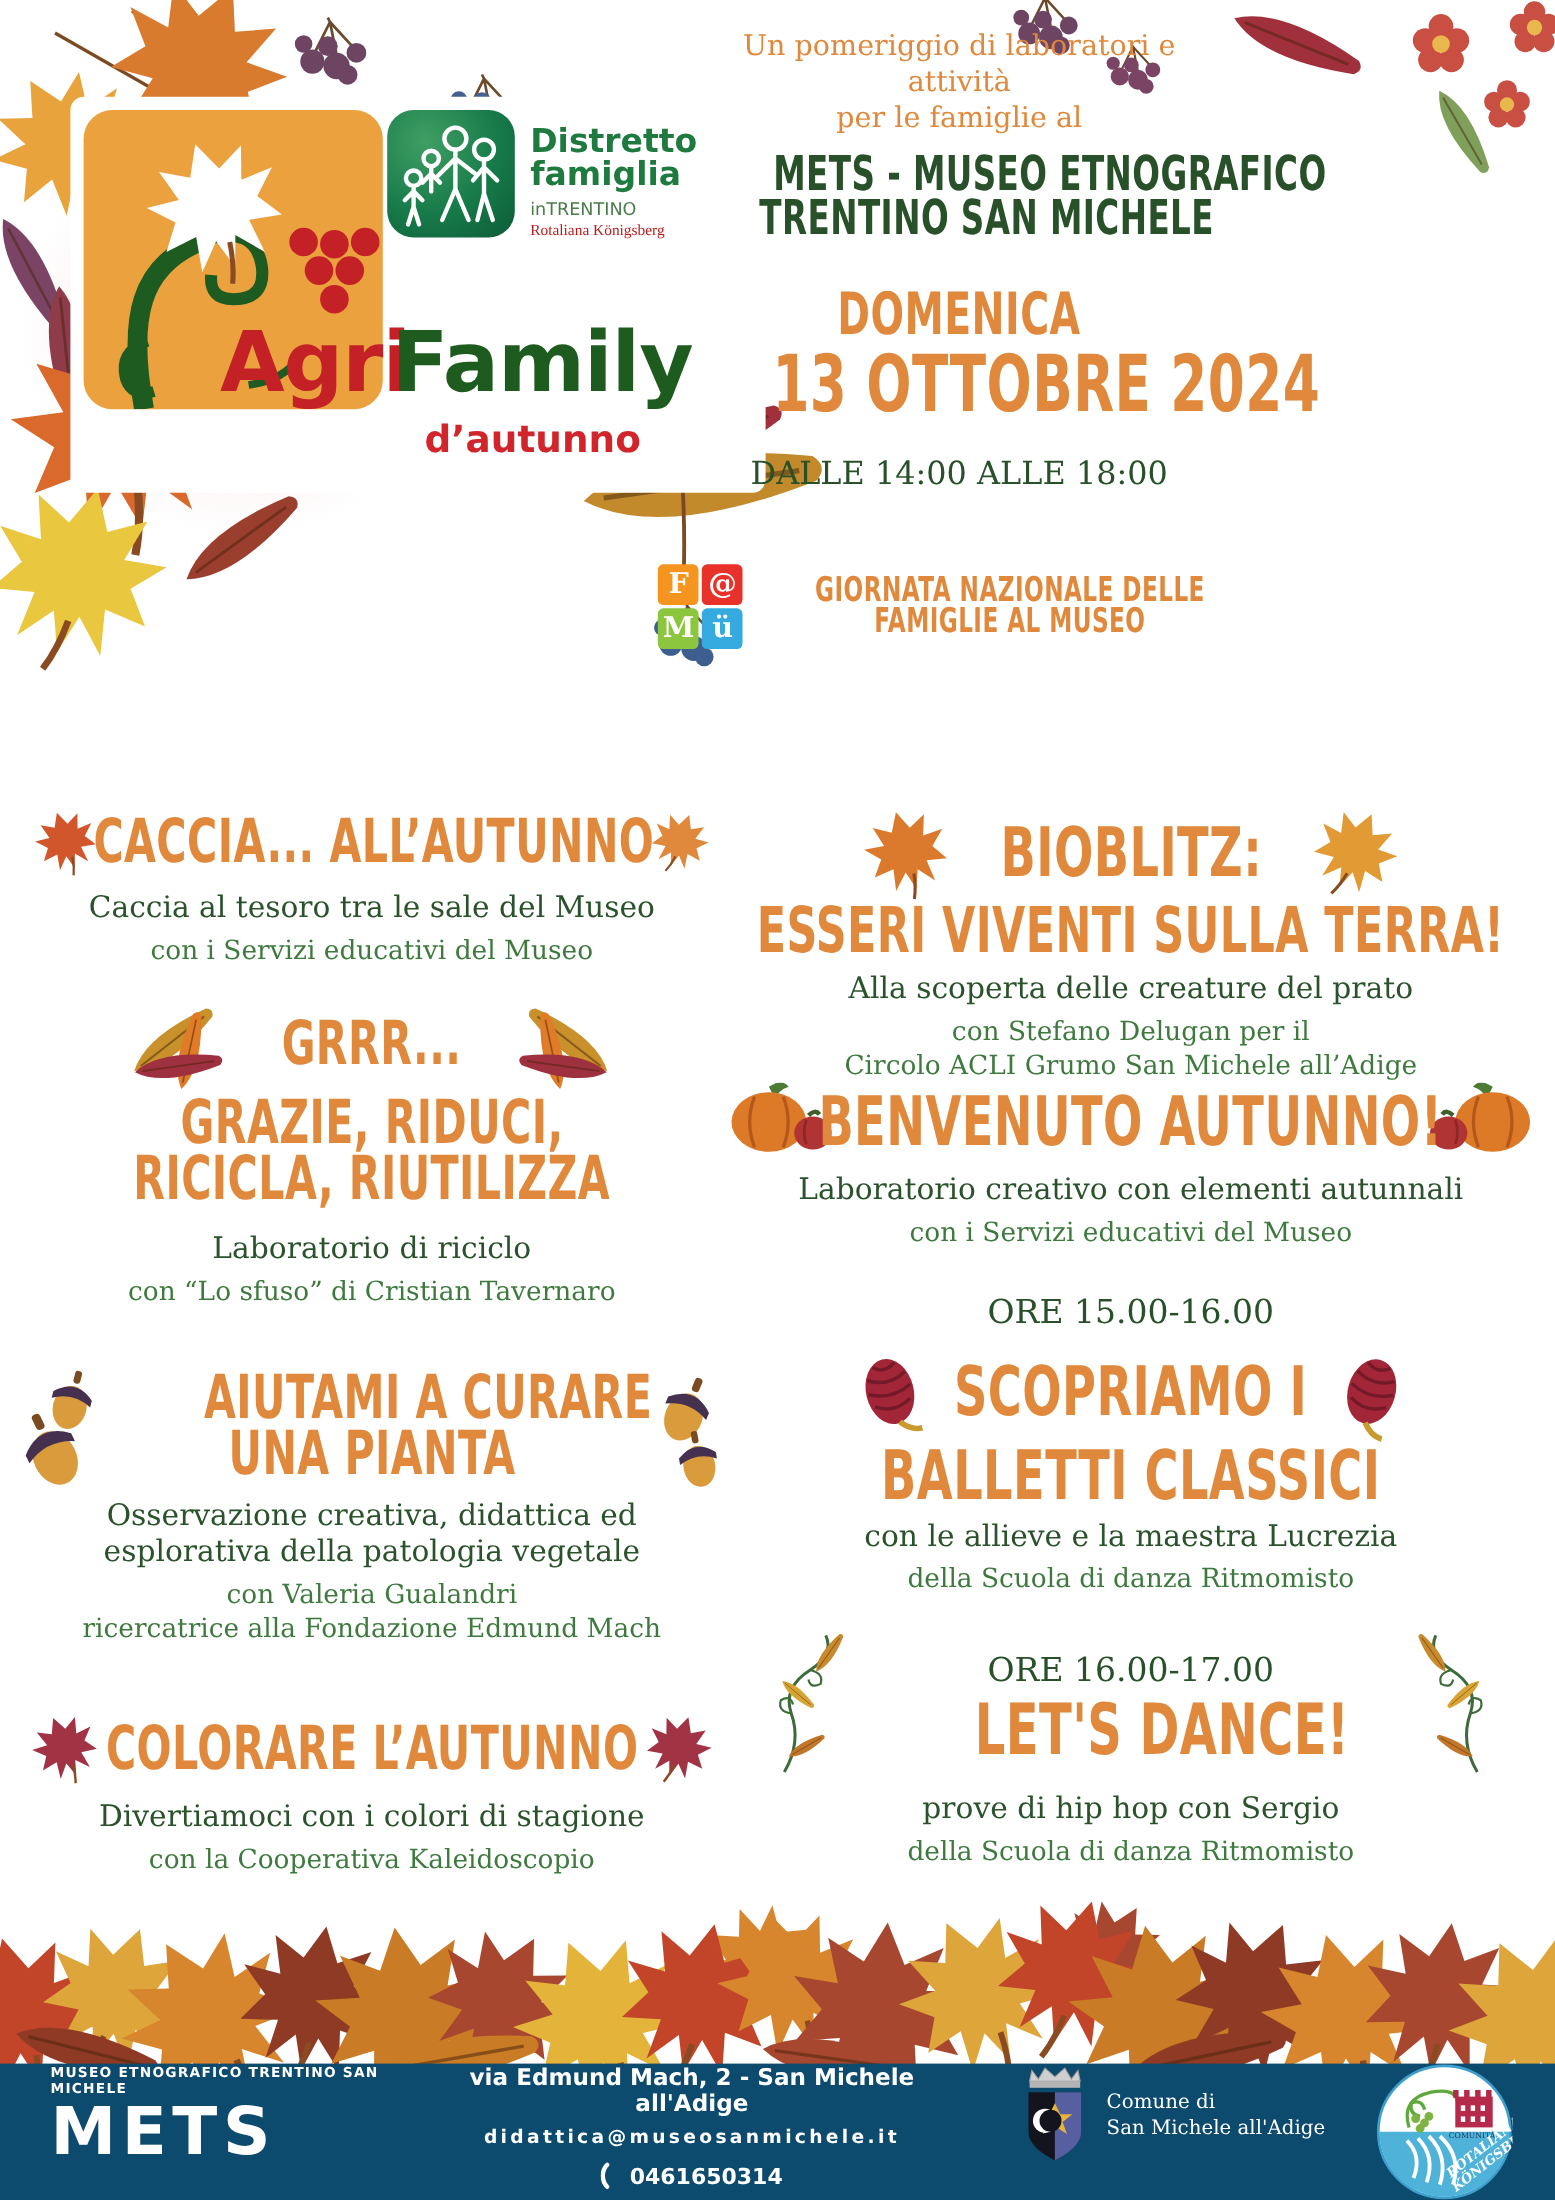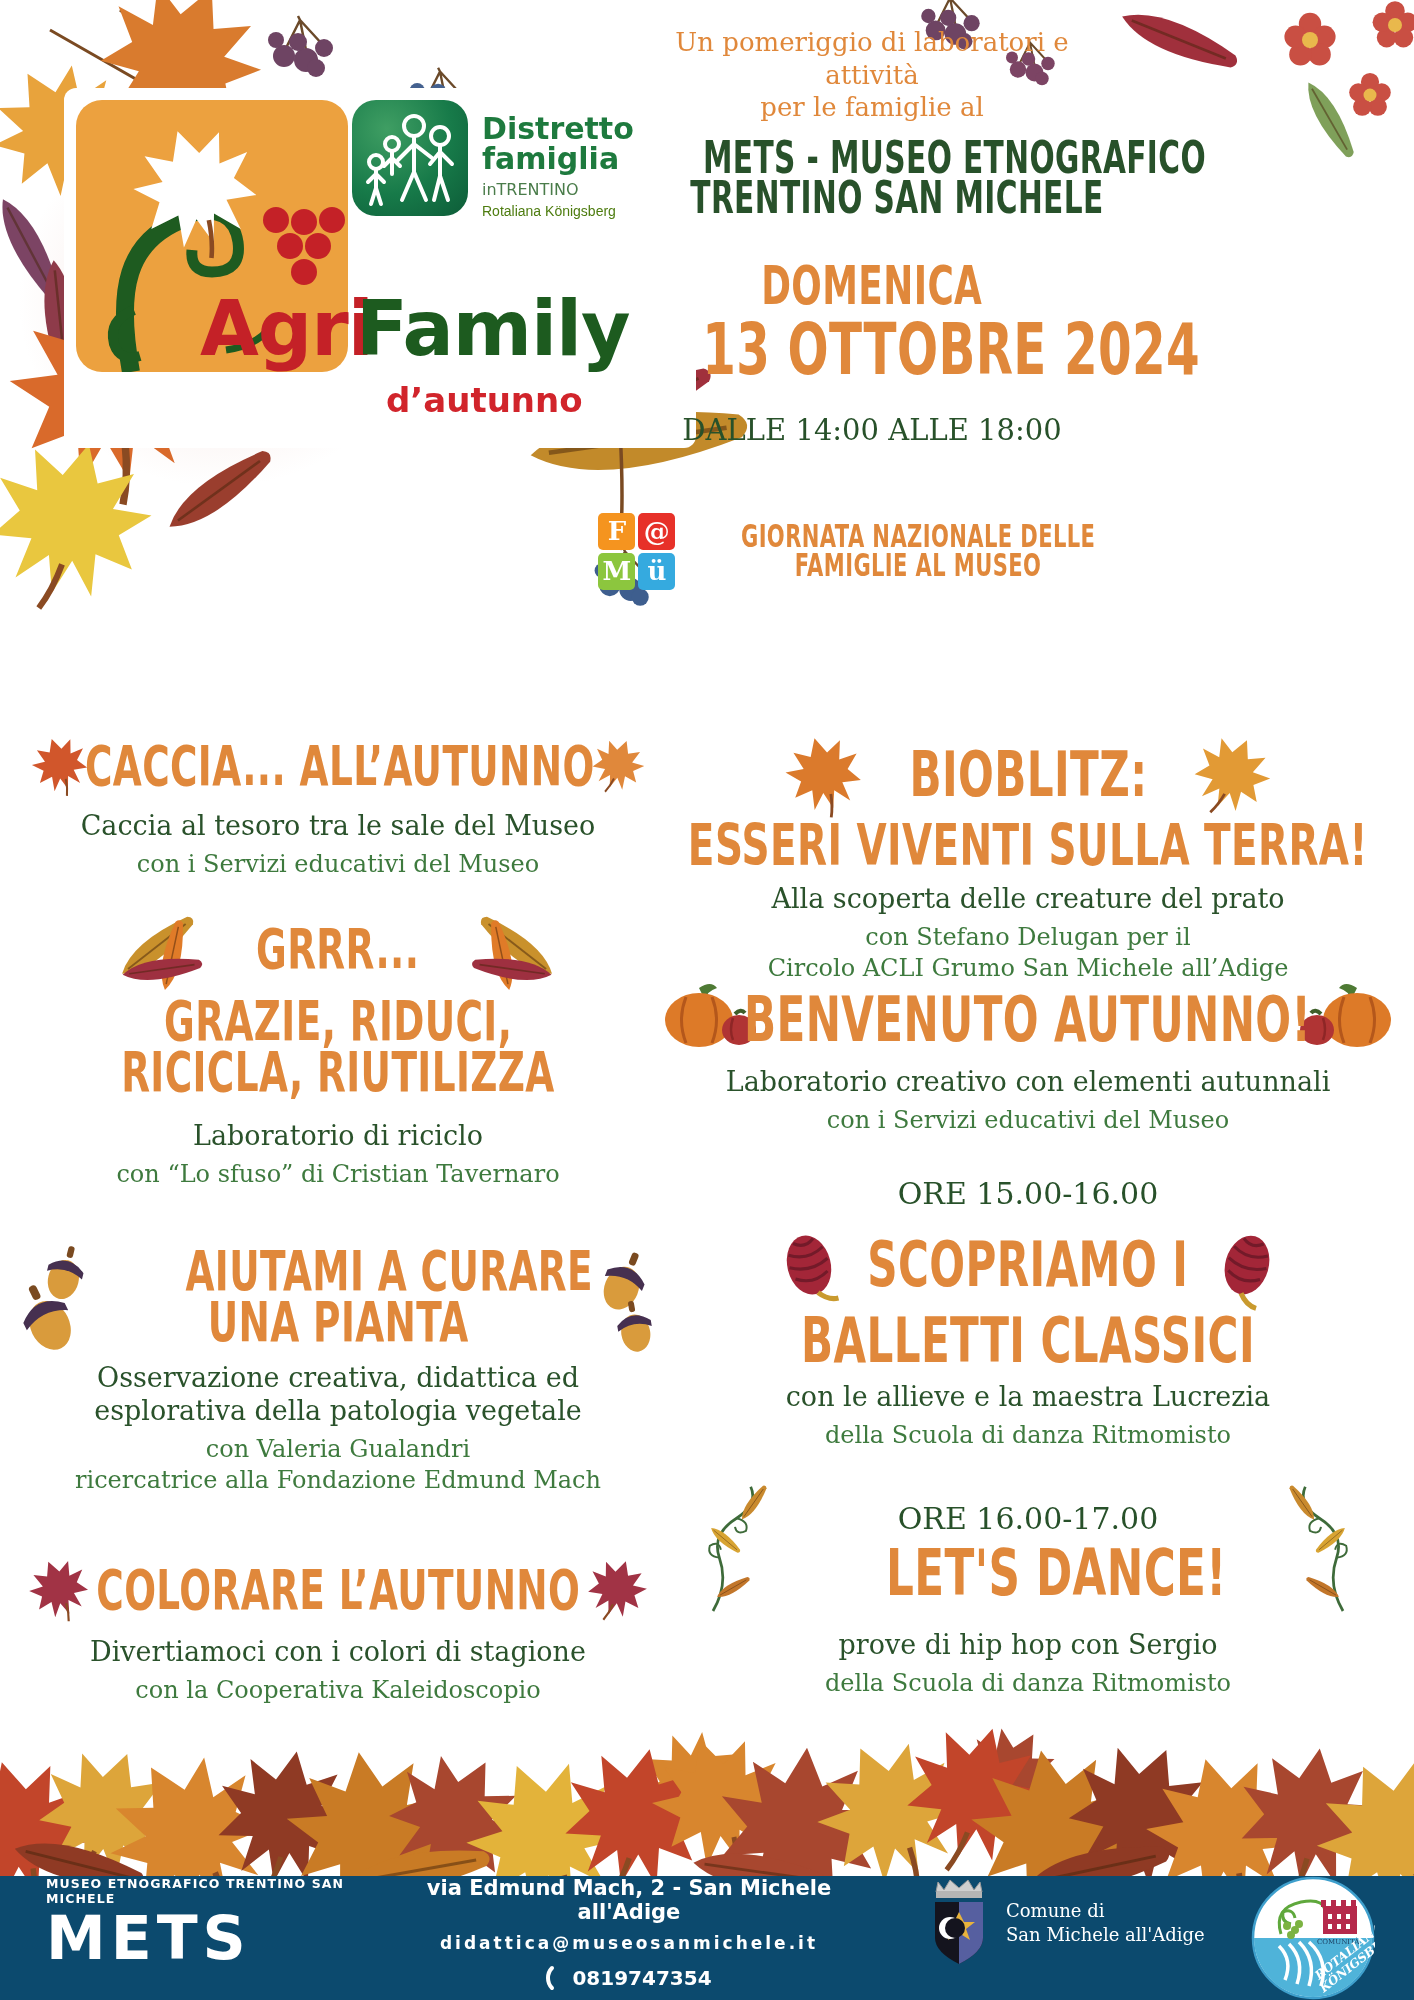--- a/index.html
+++ b/index.html
@@ -18,21 +18,21 @@
              font-weight:700;font-size:76px;color:#C42127;letter-spacing:-1px;z-index:4;}
   .family-word{position:absolute;left:292px;top:196px;font-family:"DejaVu Sans","Liberation Sans",sans-serif;
              font-weight:700;font-size:76px;color:#1D5B1F;letter-spacing:-1px;z-index:4;}
   .dautunno{position:absolute;left:322px;top:292px;font-family:"DejaVu Sans","Liberation Sans",sans-serif;
              font-weight:700;font-size:34px;color:#D1242B;z-index:4;}
   .dfl-box{position:absolute;left:288px;top:12px;width:116px;height:116px;border-radius:24px;
            background:radial-gradient(circle at 30% 25%,#3f9e63 0%,#177a49 55%,#0d5c38 100%);}
   .dfl-text{position:absolute;left:418px;top:26px;line-height:1.0;}
   .dfl-text .b{font-family:"DejaVu Sans","Liberation Sans",sans-serif;font-weight:700;font-size:30px;color:#1E7A3E;}
   .dfl-text .s1{font-family:"DejaVu Sans",sans-serif;font-size:16px;color:#4a7c4a;margin-top:8px;}
-  .dfl-text .s2{font-family:Liberation Sans, sans-serif;font-size:14px;color:#4d7c0f;margin-top:6px;}
+  .dfl-text .s2{font-family:Liberation Serif, serif;font-size:14px;color:#b91c1c;margin-top:6px;}
   
   .header{position:absolute;left:632px;top:26px;width:480px;text-align:center;z-index:3;}
   .hand{display:inline-block;font-family:"DejaVu Sans","Liberation Sans",sans-serif;font-weight:700;
         letter-spacing:0.5px;transform:scale(0.78,1.15);transform-origin:50% 55%;white-space:nowrap;}
   .orange{color:#E0883B;} .dgreen{color:#28512A;}
   .intro{font-size:26px;color:#E0883B;line-height:1.25;}
   .museum{font-size:38px;line-height:1.12;margin-top:14px;}
   .day{font-size:46px;margin-top:44px;line-height:1.1;}
   .date{font-size:62px;line-height:1.1;margin-top:6px;}
   .time{font-size:29px;color:#28512A;margin-top:30px;}
@@ -425,21 +425,21 @@
       <div class="f-small">MUSEO ETNOGRAFICO TRENTINO SAN MICHELE</div>
       <div class="f-mets">METS</div>
     </div>
     <div class="f-mid">
       <div class="f-addr">via Edmund Mach, 2 - San Michele all'Adige</div>
       <div class="f-mail">didattica@museosanmichele.it</div>
       <div class="f-phone">
         <svg width="16" height="32" viewBox="0 0 24 36">
           <path d="M9,3 C1,11 1,25 9,33" stroke="#fff" stroke-width="6" fill="none" stroke-linecap="round"></path>
         </svg>
-        <span>0819747354</span>
+        <span>0461650314</span>
       </div>
     </div>
     <div class="f-comune">
       <svg width="62" height="94" viewBox="0 0 62 94">
         <path d="M8,16 L10,6 L16,14 L22,4 L31,12 L40,4 L46,14 L52,6 L54,16 Z" fill="#cfcfcf" stroke="#9a9a9a"></path>
         <rect x="8" y="16" width="46" height="6" fill="#b5b5b5"></rect>
         <path d="M7,26 h48 v36 q0,14 -24,26 q-24,-12 -24,-26 Z" fill="#14141e"></path>
         <path d="M31,26 h24 v36 q0,14 -24,26 Z" fill="#565FA0"></path>
         <polygon points="31,36 36,46 47,46 38,53 42,64 31,57 20,64 24,53 15,46 26,46" fill="#E8B33C"></polygon>
         <circle cx="22" cy="52" r="11" fill="#fff"></circle>

